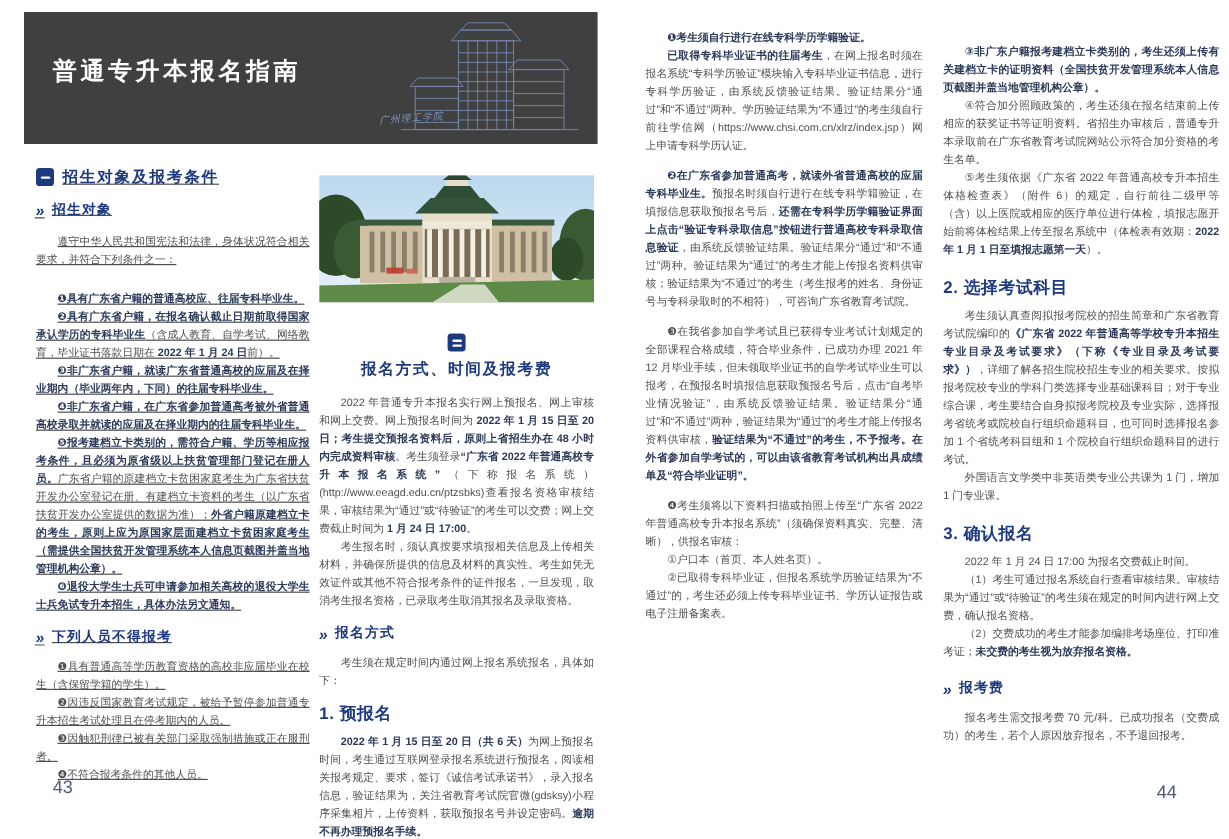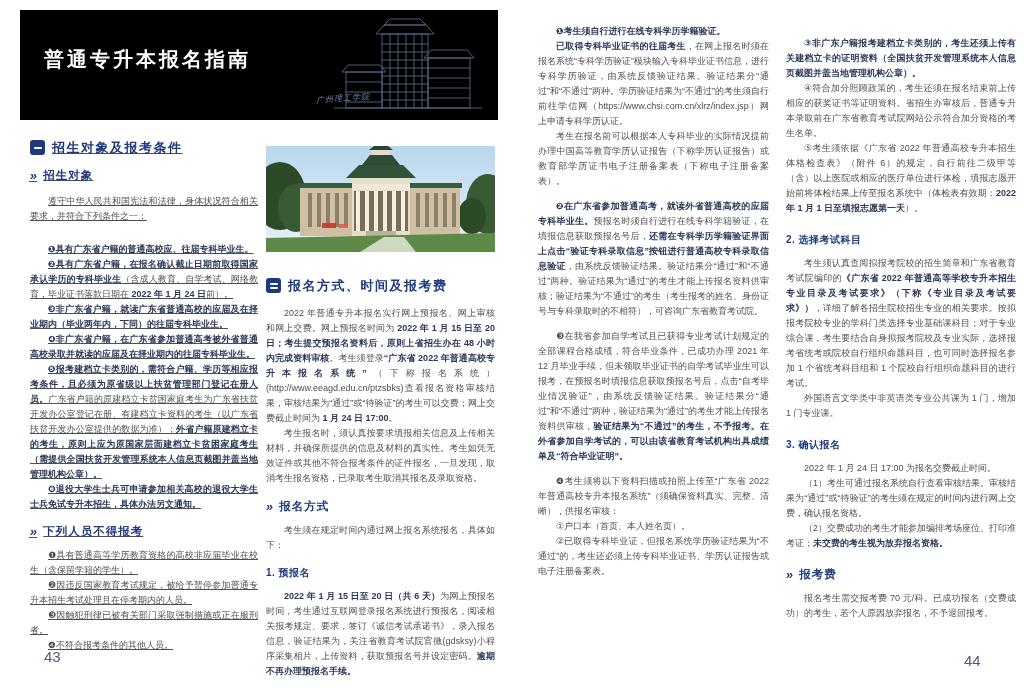--- a/index.html
+++ b/index.html
@@ -6,21 +6,21 @@
   body{
     width:1024px;height:699px;position:relative;background:#ffffff;
     font-family:"Liberation Sans","DejaVu Sans",sans-serif;
     -webkit-font-smoothing:antialiased;
   }
   .canvas{position:absolute;inset:0;overflow:hidden;}
 
   
   .banner{
     position:absolute;left:20px;top:10px;width:478px;height:110px;
-    background:#000000;overflow:hidden;
+    background:#404040;overflow:hidden;
   }
   .banner-title{
     position:absolute;left:24px;top:36px;color:#ffffff;
     font-size:20px;font-weight:bold;letter-spacing:3px;
   }
   .banner-sketch{position:absolute;right:6px;top:6px;width:180px;height:100px;}
   .banner-watermark{
     position:absolute;right:128px;bottom:16px;color:#8ea6d8;opacity:.85;
     font-size:8px;font-style:italic;transform:rotate(-4deg);letter-spacing:1px;
   }
@@ -45,23 +45,23 @@
   .sec-ico{
     width:15px;height:15px;background:#1e3a7f;border-radius:3px;flex:0 0 auto;
     display:flex;flex-direction:column;align-items:center;justify-content:center;gap:2px;
   }
   .ico-bar{width:8px;height:2px;background:#ffffff;border-radius:1px;}
   .sub-head{
     display:flex;align-items:center;gap:5px;
     color:#1e3a7f;font-size:11.5px;font-weight:bold;letter-spacing:1px;
   }
   .chev{font-size:13px;line-height:1;transform:skewX(-10deg);}
-  .step-head{color:#1e3a7f;font-size:10px;font-weight:bold;letter-spacing:.5px;}
-
-  .mt13{margin-top:13px;} .mt11{margin-top:11px;} .mt26{margin-top:26px;}
+  .step-head{color:#1e3a7f;font-size:14px;font-weight:bold;letter-spacing:.5px;}
+
+  .mt13{margin-top:13px;} .mt11{margin-top:11px;} .mt26{margin-top:26px;flex-direction:column;}
   .mt12{margin-top:12px;} .mt9{margin-top:9px;}  .mt16{margin-top:16px;}
 
   .photo{display:block;width:229px;height:106px;}
 
   .pagenum{position:absolute;font-size:15px;color:#4e5c75;}
   .pn-left{left:44px;top:648px;}
   .pn-right{left:964px;top:652px;}
 </style>
 </head>
 <body>
@@ -199,21 +199,20 @@
 
     <div class="step-head mt12">1. 预报名</div>
     <p class="para mt9"><span class="b">2022 年 1 月 15 日至 20 日（共 6 天）</span><span>为网上预报名时间，考生通过互联网登录报名系统进行预报名，阅读相关报考规定、要求，签订《诚信考试承诺书》，录入报名信息，验证结果为，关注省教育考试院官微(gdsksy)小程序采集相片，上传资料，获取预报名号并设定密码。</span><span class="b">逾期不再办理预报名手续。</span></p>
   </div>
 
   <div class="pagenum pn-left">43</div>
 
   <div class="col col-r1">
     <p class="para"><span class="b">❶考生须自行进行在线专科学历学籍验证。</span></p>
     <p class="para"><span class="b">已取得专科毕业证书的往届考生</span><span>，在网上报名时须在报名系统“专科学历验证”模块输入专科毕业证书信息，进行专科学历验证，由系统反馈验证结果。验证结果分“通过”和“不通过”两种。学历验证结果为“不通过”的考生须自行前往学信网（https://www.chsi.com.cn/xlrz/index.jsp）网上申请专科学历认证。</span></p>
-    <p class="para"><span>考生在报名前可以根据本人专科毕业的实际情况提前办理中国高等教育学历认证报告（下称学历认证报告）或教育部学历证书电子注册备案表（下称电子注册备案表）。</span></p>
     <p class="para gap-top"><span class="b">❷在广东省参加普通高考，就读外省普通高校的应届专科毕业生。</span><span>预报名时须自行进行在线专科学籍验证，在填报信息获取预报名号后，</span><span class="b">还需在专科学历学籍验证界面上点击“验证专科录取信息”按钮进行普通高校专科录取信息验证</span><span>，由系统反馈验证结果。验证结果分“通过”和“不通过”两种。验证结果为“通过”的考生才能上传报名资料供审核；验证结果为“不通过”的考生（考生报考的姓名、身份证号与专科录取时的不相符），可咨询广东省教育考试院。</span></p>
     <p class="para gap-top"><span>❸在我省参加自学考试且已获得专业考试计划规定的全部课程合格成绩，符合毕业条件，已成功办理 2021 年 12 月毕业手续，但未领取毕业证书的自学考试毕业生可以报考，在预报名时填报信息获取预报名号后，点击“自考毕业情况验证”，由系统反馈验证结果。验证结果分“通过”和“不通过”两种，验证结果为“通过”的考生才能上传报名资料供审核，</span><span class="b">验证结果为“不通过”的考生，不予报考。在外省参加自学考试的，可以由该省教育考试机构出具成绩单及“符合毕业证明”。</span></p>
     <p class="para gap-top"><span>❹考生须将以下资料扫描或拍照上传至“广东省 2022 年普通高校专升本报名系统”（须确保资料真实、完整、清晰），供报名审核：</span></p>
     <p class="para"><span>①户口本（首页、本人姓名页）。</span></p>
     <p class="para"><span>②已取得专科毕业证，但报名系统学历验证结果为“不通过”的，考生还必须上传专科毕业证书、学历认证报告或电子注册备案表。</span></p>
   </div>
 
   <div class="col col-r2">
     <p class="para"><span class="b">③非广东户籍报考建档立卡类别的，考生还须上传有关建档立卡的证明资料（全国扶贫开发管理系统本人信息页截图并盖当地管理机构公章）。</span></p>
     <p class="para"><span>④符合加分照顾政策的，考生还须在报名结束前上传相应的获奖证书等证明资料。省招生办审核后，普通专升本录取前在广东省教育考试院网站公示符合加分资格的考生名单。</span></p>

